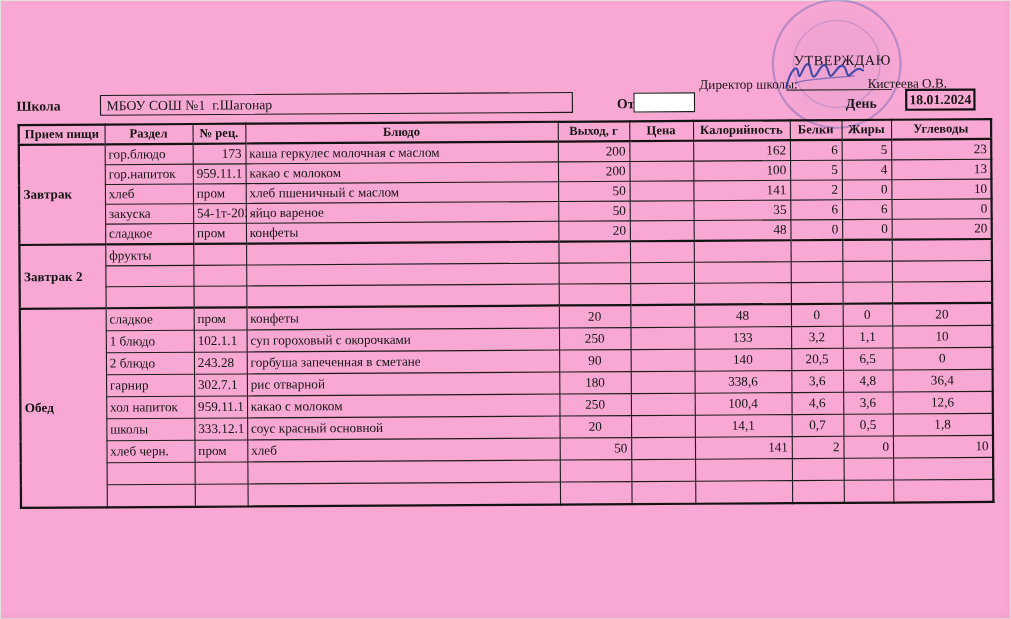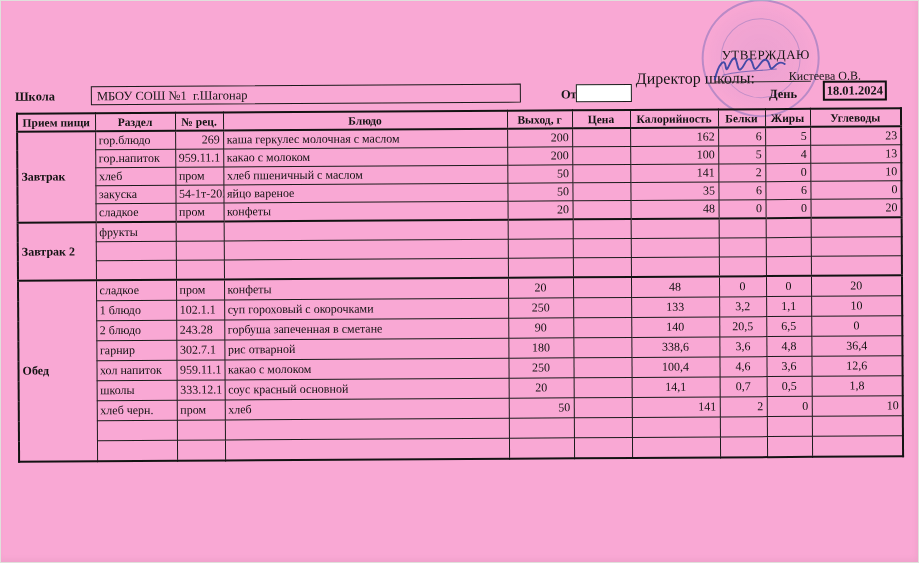--- a/index.html
+++ b/index.html
@@ -5,21 +5,21 @@
   html,body{margin:0;padding:0;background:#f2f2f2;}
   .page{
     position:relative;width:919px;height:563px;background:#f9a8d4;
     font-family:"Liberation Serif","DejaVu Serif",serif;color:#161616;
     overflow:hidden;box-shadow:inset 0 0 0 1px #e0e0dc, inset -2px -3px 6px rgba(0,0,0,0.05);
   }
   .sheet{position:absolute;inset:0;transform:rotate(-0.35deg);transform-origin:460px 280px;}
 
   
   .approve{position:absolute;left:723px;top:49px;font-size:13px;letter-spacing:.5px;}
-  .dir-label{position:absolute;left:637px;top:71px;font-size:16px;}
+  .dir-label{position:absolute;left:637px;top:71px;font-size:12px;}
   .dir-name{position:absolute;left:778px;top:71px;font-size:12px;margin-left:12px;}
   .sig-line{position:absolute;left:716px;top:64px;width:96px;height:19px;border-bottom:1.3px solid #2b2b2b;}
   .signature{position:absolute;left:712px;top:55px;width:78px;height:32px;}
   .stamp{
     position:absolute;left:703px;top:1px;width:114px;height:114px;border-radius:50%;
     border:2px solid rgba(64,83,174,.34);
     background:radial-gradient(circle, rgba(64,83,174,.07) 0%, rgba(64,83,174,.03) 55%, transparent 72%);
   }
   .stamp-inner{
     position:absolute;left:17px;top:17px;right:17px;bottom:17px;border-radius:50%;
@@ -113,21 +113,21 @@
             <th>Калорийность</th>
             <th>Белки</th>
             <th>Жиры</th>
             <th>Углеводы</th>
           </tr>
         </thead>
       <tbody>
           <tr class="s0 sec-start">
             <td rowspan="5" class="meal">Завтрак</td>
             <td class="col-razdel">гор.блюдо</td>
-            <td class="col-rec num-right">269</td>
+            <td class="col-rec num-right">173</td>
             <td class="col-dish">каша геркулес молочная с маслом</td>
             <td class="col-out num-right">200</td>
             <td class="col-price"></td>
             <td class="col-kcal num-right">162</td>
             <td class="col-protein num-right">6</td>
             <td class="col-fat num-right">5</td>
             <td class="col-carbs num-right">23</td>
           </tr>
           <tr class="s0">
             <td class="col-razdel">гор.напиток</td>

